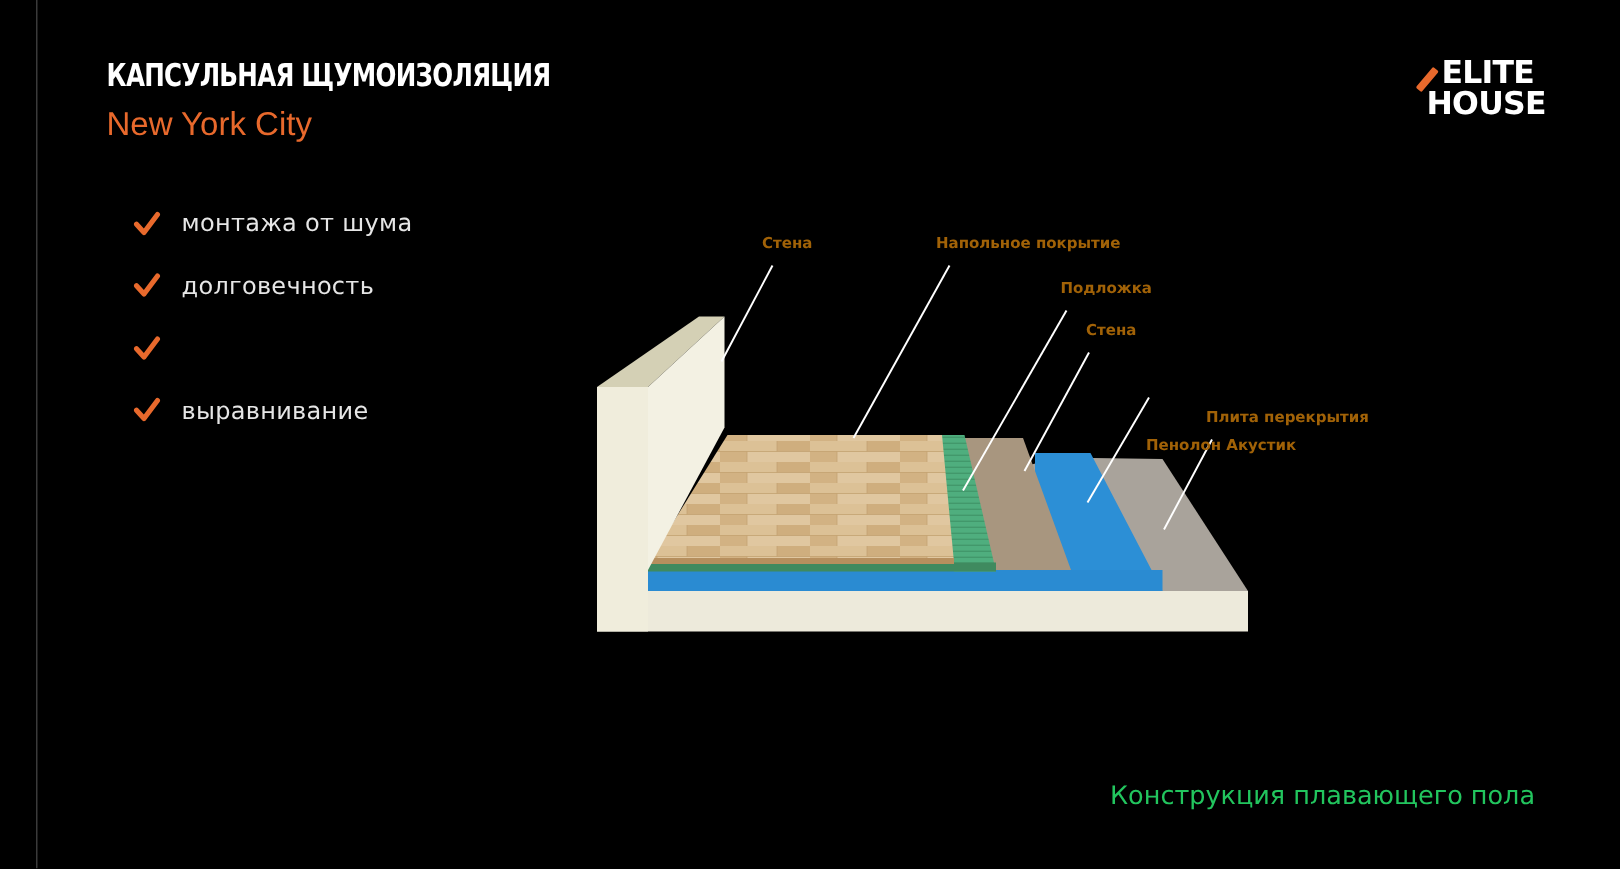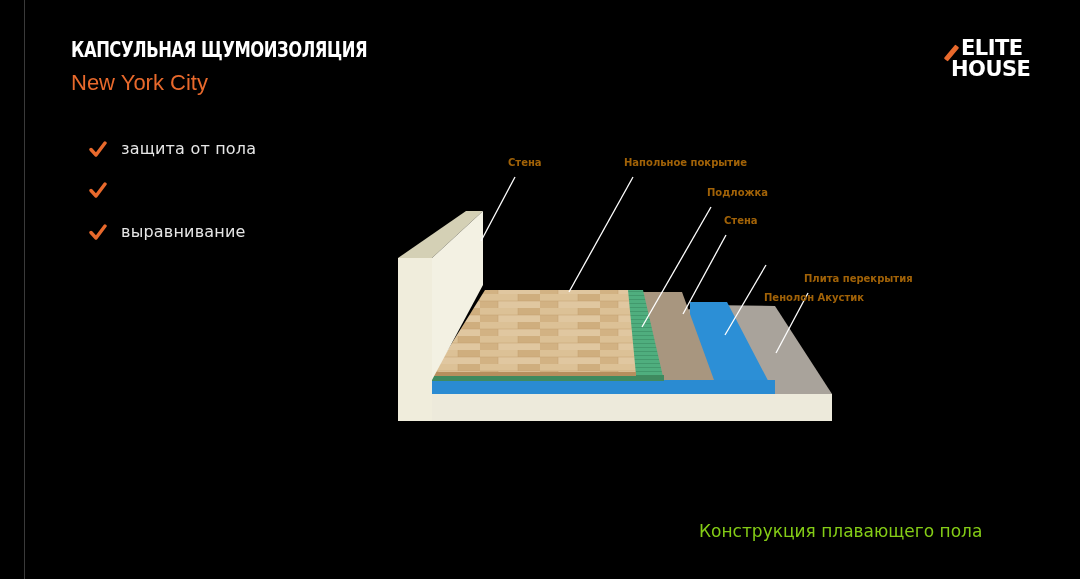--- a/index.html
+++ b/index.html
@@ -9,21 +9,21 @@
   .subtitle { position: absolute; left: 46px; top: 70px; color: #e8692c; font-family: "Liberation Sans", sans-serif; font-size: 22px; white-space: nowrap; }
   .logo { position: absolute; left: 920px; top: 38px; width: 110px; height: 46px; }
   .logo .slash { position: absolute; left: 4px; top: 6px; width: 5px; height: 18px; background: #e8692c; transform: rotate(40deg); border-radius: 1px; }
   .logo .line1, .logo .line2 { position: absolute; color: #fff; font-family: "DejaVu Sans", sans-serif; font-weight: bold; font-size: 21px; letter-spacing: -0.5px; line-height: 21px; white-space: nowrap; }
   .logo .line1 { left: 16px; top: 0; }
   .logo .line2 { left: 6px; top: 21px; }
   .features { position: absolute; left: 64px; top: 128px; list-style: none; margin: 0; padding: 0; }
   .features li { display: flex; align-items: center; height: 41.5px; }
   .features .check { width: 18px; height: 18px; margin-right: 14px; }
   .features .text { color: #e6e6e6; font-family: "DejaVu Sans", sans-serif; font-size: 16px; letter-spacing: 0.2px; }
-  .caption { position: absolute; left: 674px; top: 521px; color: #84cc16; font-family: "DejaVu Sans", sans-serif; font-size: 17px; white-space: nowrap; }
+  .caption { position: absolute; left: 715px; top: 521px; color: #22c55e; font-family: "DejaVu Sans", sans-serif; font-size: 17px; white-space: nowrap; }
   .label { position: absolute; color: #a16207; font-family: "DejaVu Sans", sans-serif; font-weight: bold; font-size: 10px; white-space: nowrap; }
   svg.diagram { position: absolute; left: 0; top: 0; }
 </style>
 </head>
 <body>
 
 <div class="slide">
 
   <div class="title">КАПСУЛЬНАЯ ЩУМОИЗОЛЯЦИЯ</div>
   <div class="subtitle">New York City</div>
@@ -32,21 +32,27 @@
     <span class="slash"></span>
     <span class="line1">ELITE</span>
     <span class="line2">HOUSE</span>
   </div>
 
   <ul class="features">
     <li>
       <svg class="check" viewBox="0 0 18 18">
           <path d="M2 9.5 L7 15 L16 3" fill="none" stroke="#e8692c" stroke-width="3.4" stroke-linecap="round" stroke-linejoin="round"></path>
         </svg>
-      <span class="text">защита от пола</span>
+      <span class="text">монтажа от шума</span>
+    </li>
+    <li>
+      <svg class="check" viewBox="0 0 18 18">
+          <path d="M2 9.5 L7 15 L16 3" fill="none" stroke="#e8692c" stroke-width="3.4" stroke-linecap="round" stroke-linejoin="round"></path>
+        </svg>
+      <span class="text">долговечность</span>
     </li>
     <li>
       <svg class="check" viewBox="0 0 18 18">
           <path d="M2 9.5 L7 15 L16 3" fill="none" stroke="#e8692c" stroke-width="3.4" stroke-linecap="round" stroke-linejoin="round"></path>
         </svg>
     </li>
     <li>
       <svg class="check" viewBox="0 0 18 18">
           <path d="M2 9.5 L7 15 L16 3" fill="none" stroke="#e8692c" stroke-width="3.4" stroke-linecap="round" stroke-linejoin="round"></path>
         </svg>

